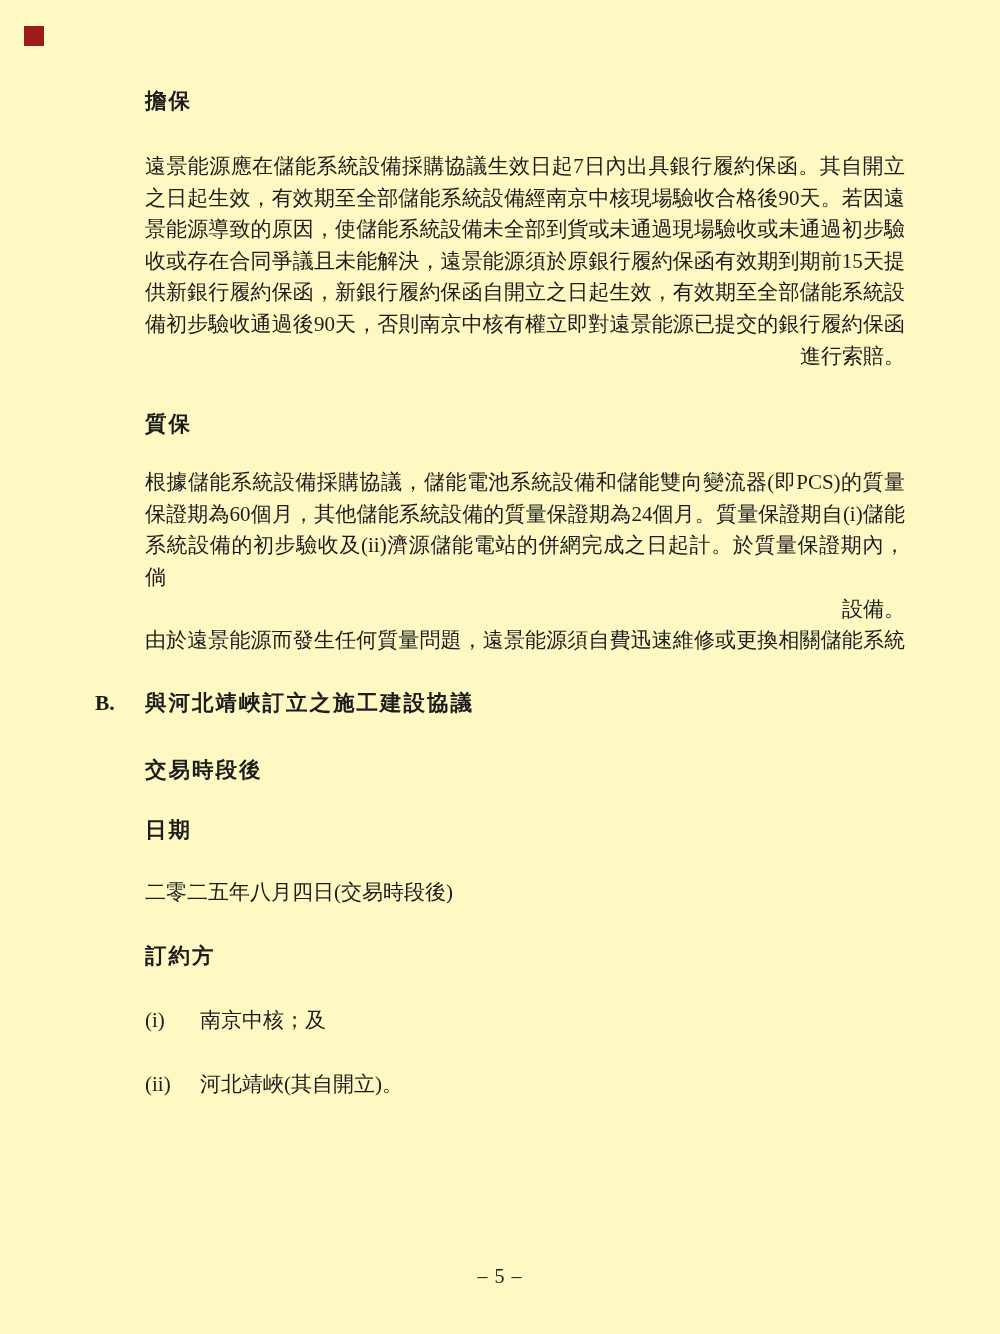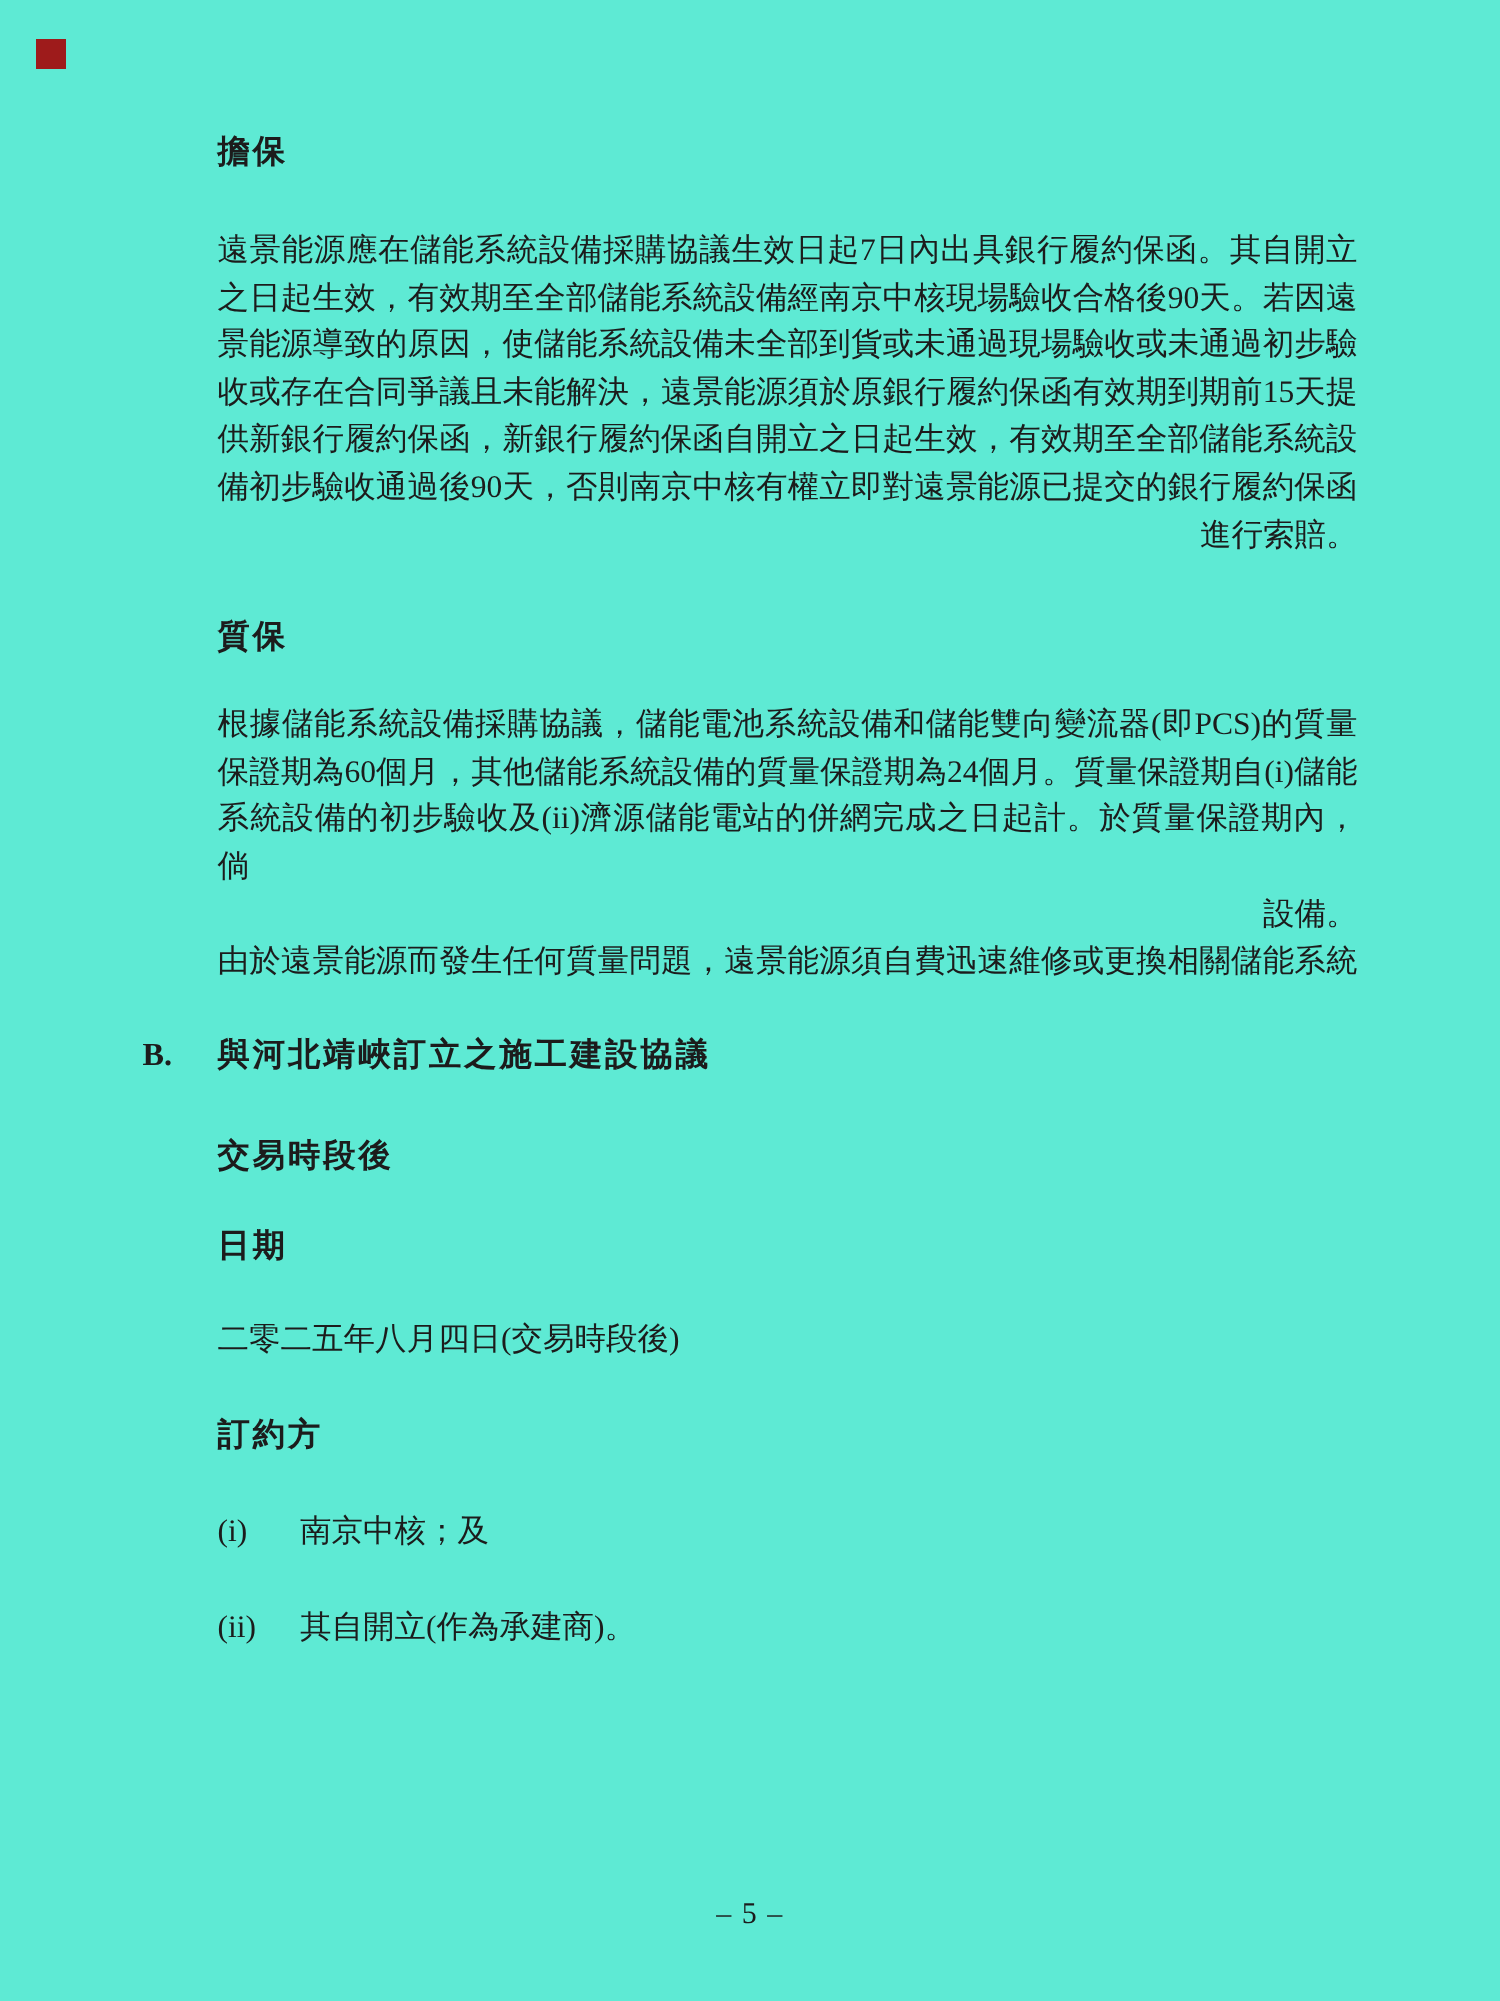--- a/index.html
+++ b/index.html
@@ -4,21 +4,21 @@
 <style>
   html, body {
     margin: 0;
     padding: 0;
     background: #ffffff;
   }
   .page {
     position: relative;
     width: 1000px;
     height: 1334px;
-    background: #5eead4;
+    background: #fef9c3;
     color: #1c1c1c;
     font-family: "Liberation Serif", "DejaVu Serif", serif;
     overflow: hidden;
   }
   .corner-marker {
     position: absolute;
     left: 24px;
     top: 26px;
     width: 20px;
     height: 20px;
@@ -142,21 +142,21 @@
       <div class="date-value">二零二五年八月四日(交易時段後)</div>
 
       <h3 class="heading heading-parties">訂約方</h3>
 
       <div class="party-row">
         <span class="party-marker">(i)</span>
         <span class="party-text">南京中核；及</span>
       </div>
       <div class="party-row">
         <span class="party-marker">(ii)</span>
-        <span class="party-text">其自開立(作為承建商)。</span>
+        <span class="party-text">河北靖峽(其自開立)。</span>
       </div>
     </section>
 
   </div>
 
   <div class="footer">
     <span>– 5 –</span>
   </div>
 
 </div>

